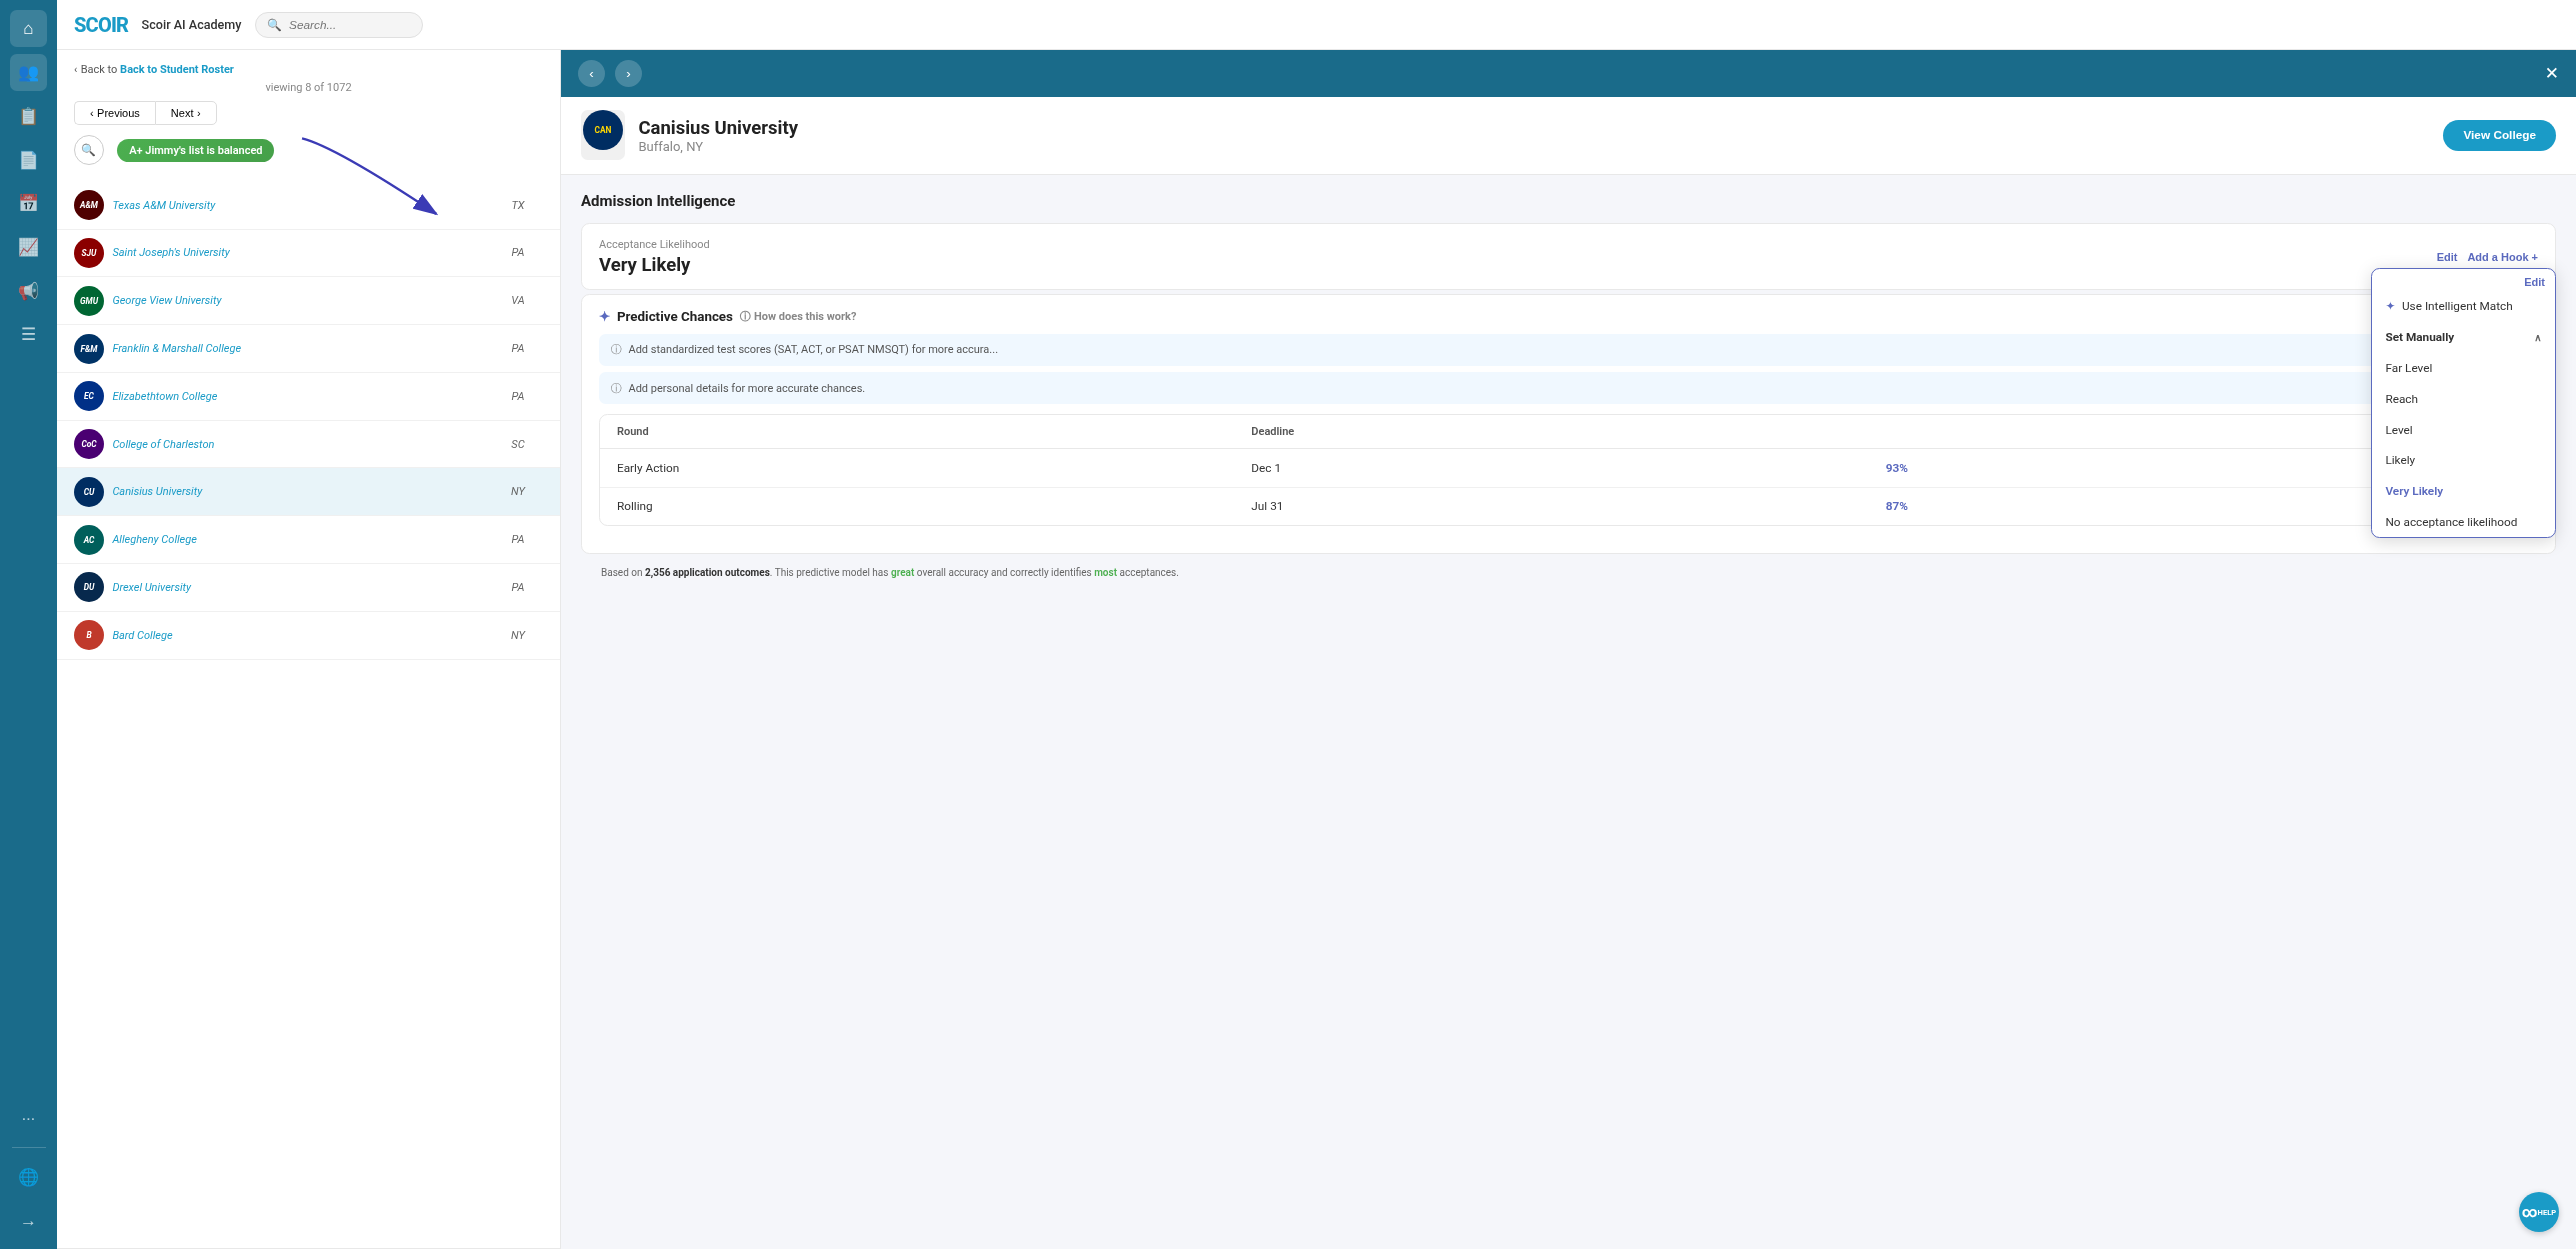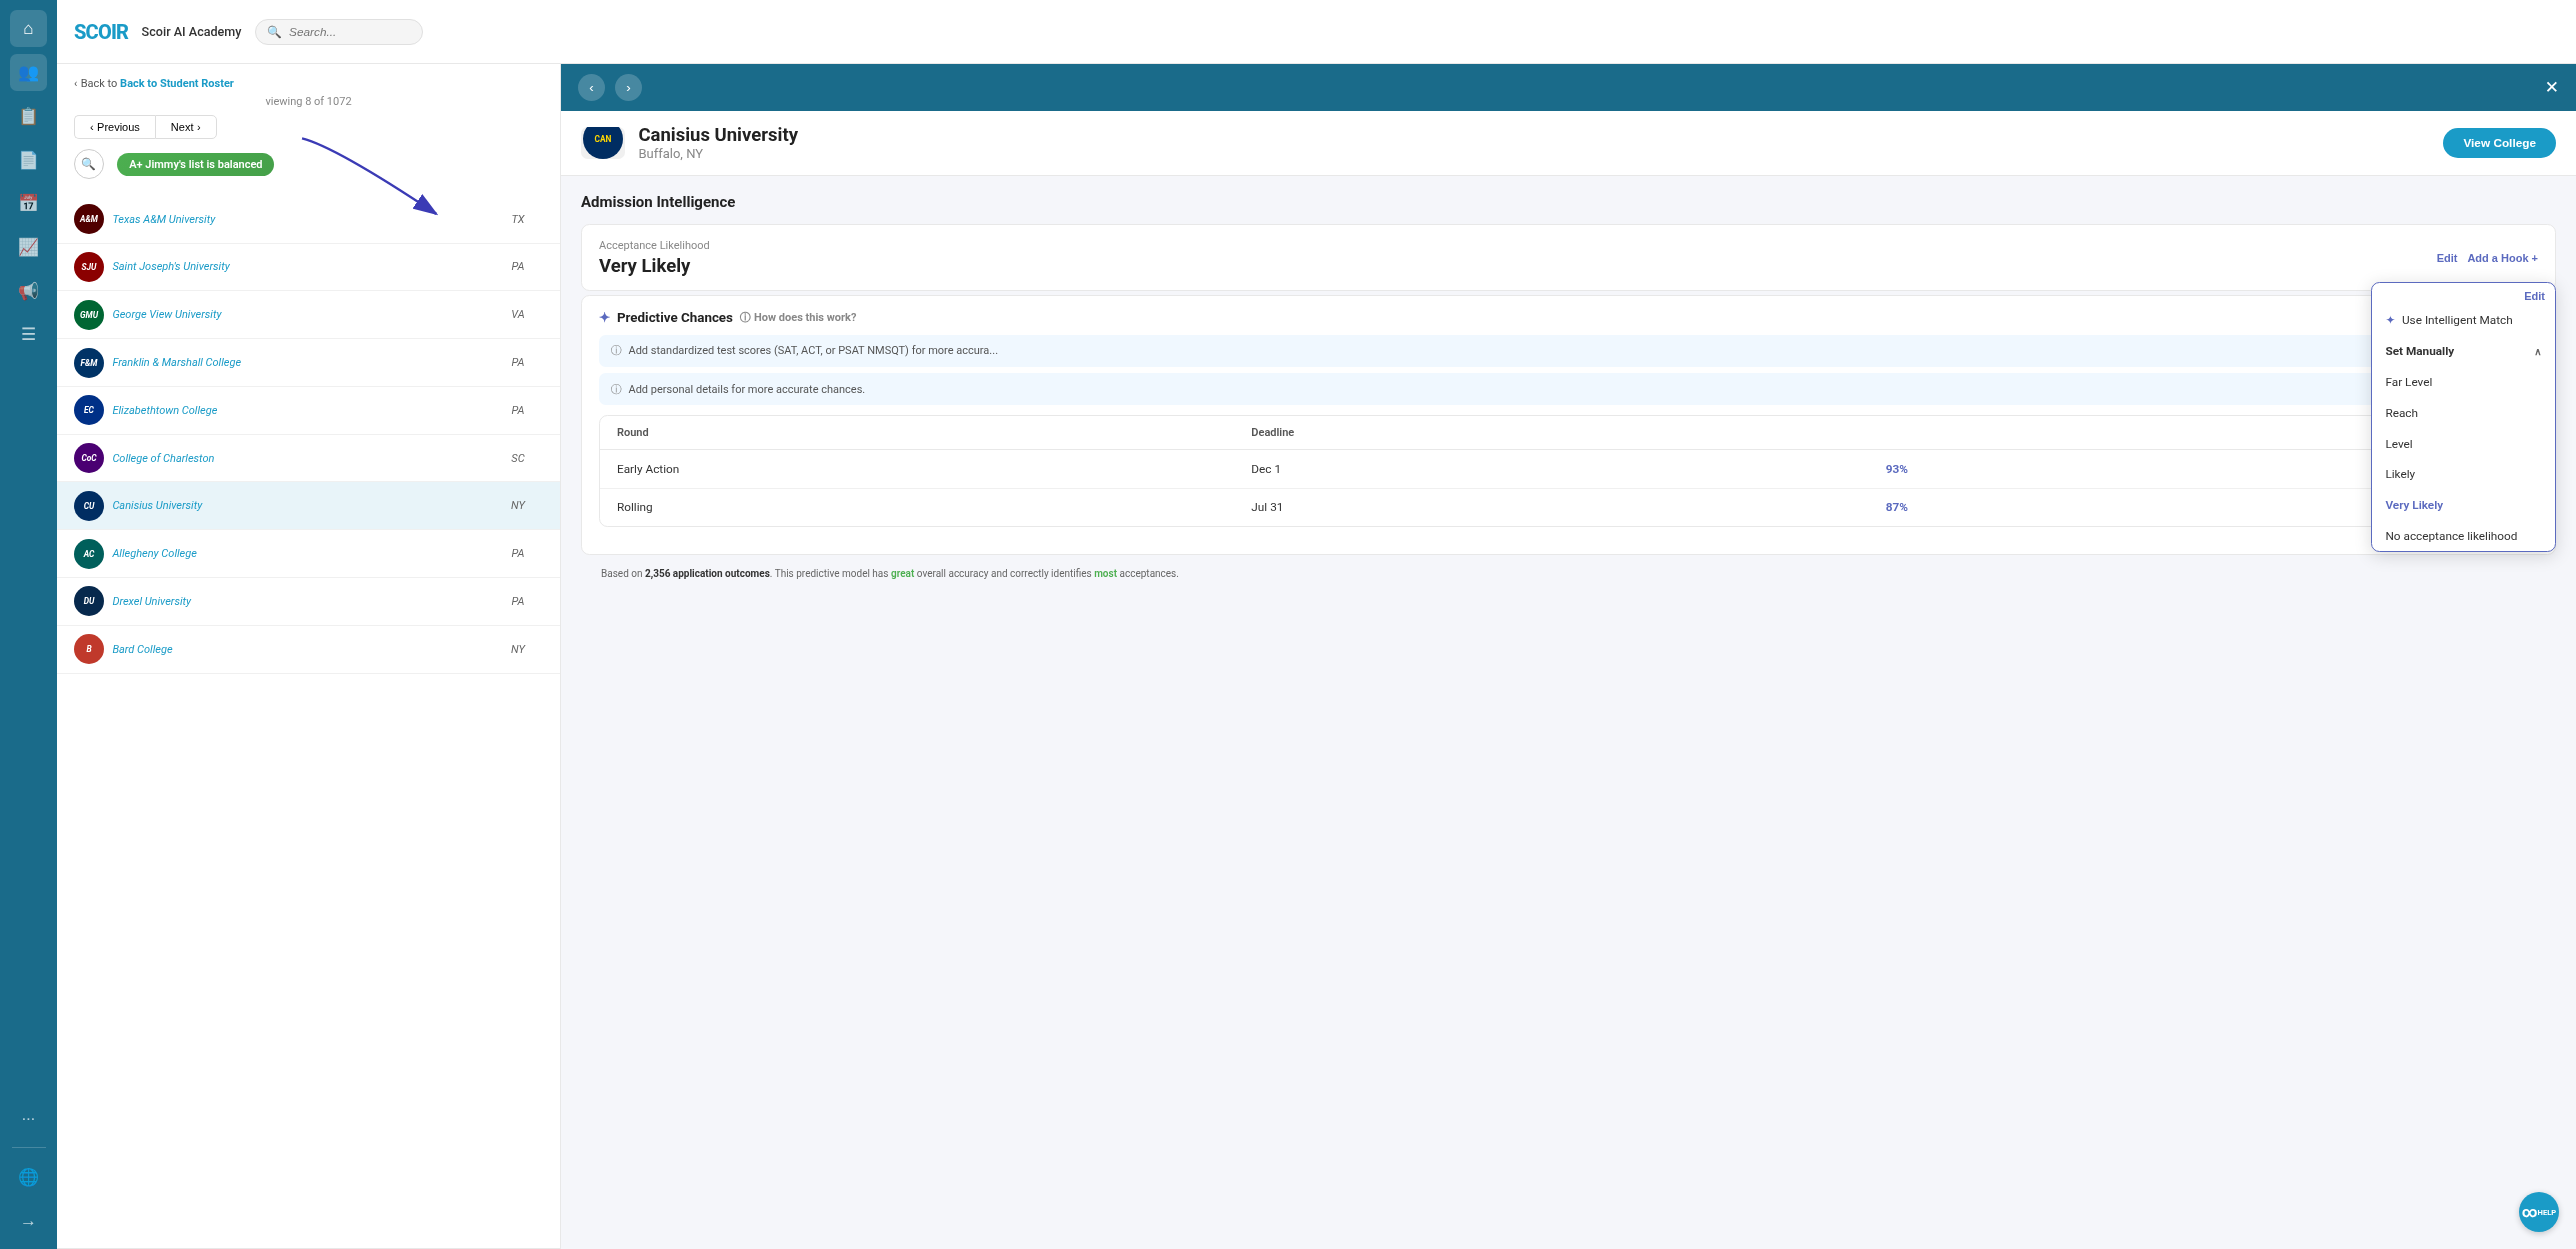--- a/index.html
+++ b/index.html
@@ -32,21 +32,21 @@
     
     .main-wrapper {
       flex: 1;
       display: flex;
       flex-direction: column;
       overflow: hidden;
     }
 
     
     .topbar {
-      height: 64px;
+      height: 50px;
       background: #fff;
       border-bottom: 0.8px solid #e8e8e8;
       display: flex;
       align-items: center;
       padding: 0 17px;
       gap: 13.4px;
       flex-shrink: 0;
     }
     .logo-text {
       font-size: 20px;
@@ -250,24 +250,24 @@
     
     .college-detail-header {
       background: #fff;
       display: flex;
       align-items: center;
       padding: 13.4px 20px;
       border-bottom: 0.8px solid #e8e8e8;
       gap: 13.4px;
     }
     .college-detail-logo {
-      width: 44px; height: 32px;
+      width: 44px; height: 50px;
       border-radius: 6.7px;
       background: #f0f0f0;
-      display: flex; align-items: flex-end; justify-content: center;
+      display: flex; align-items: flex-start; justify-content: center;
       font-weight: bold; color: #666; font-size: 8.4px;
       overflow: hidden;
     }
     .college-detail-info { flex: 1; }
     .college-detail-name { font-size: 18.5px; font-weight: 700; color: #222; }
     .college-detail-location { font-size: 13px; color: #888; }
     .view-college-btn {
       background: #1a9bc7;
       color: #fff;
       border: none;

